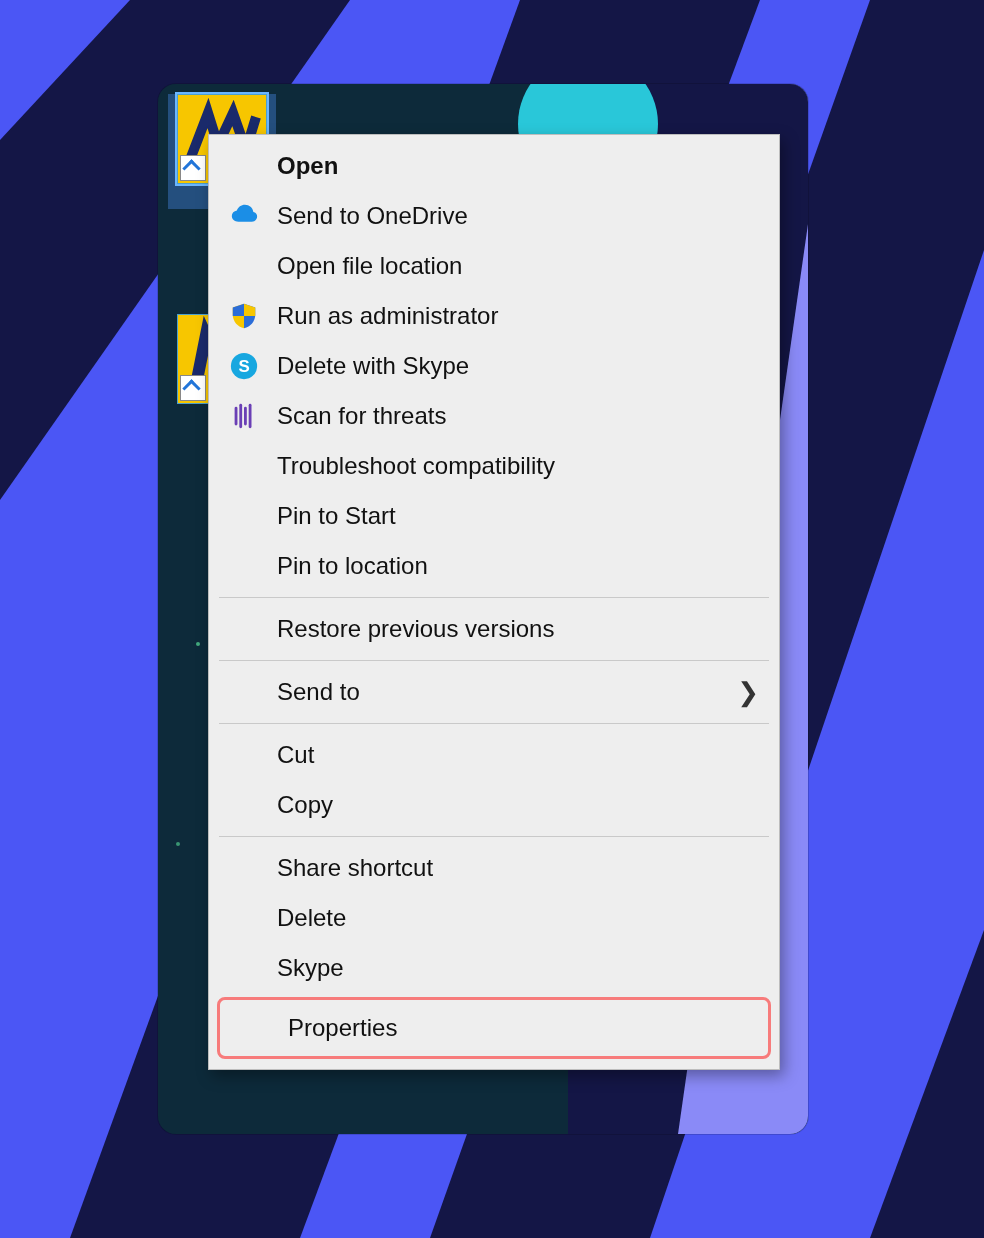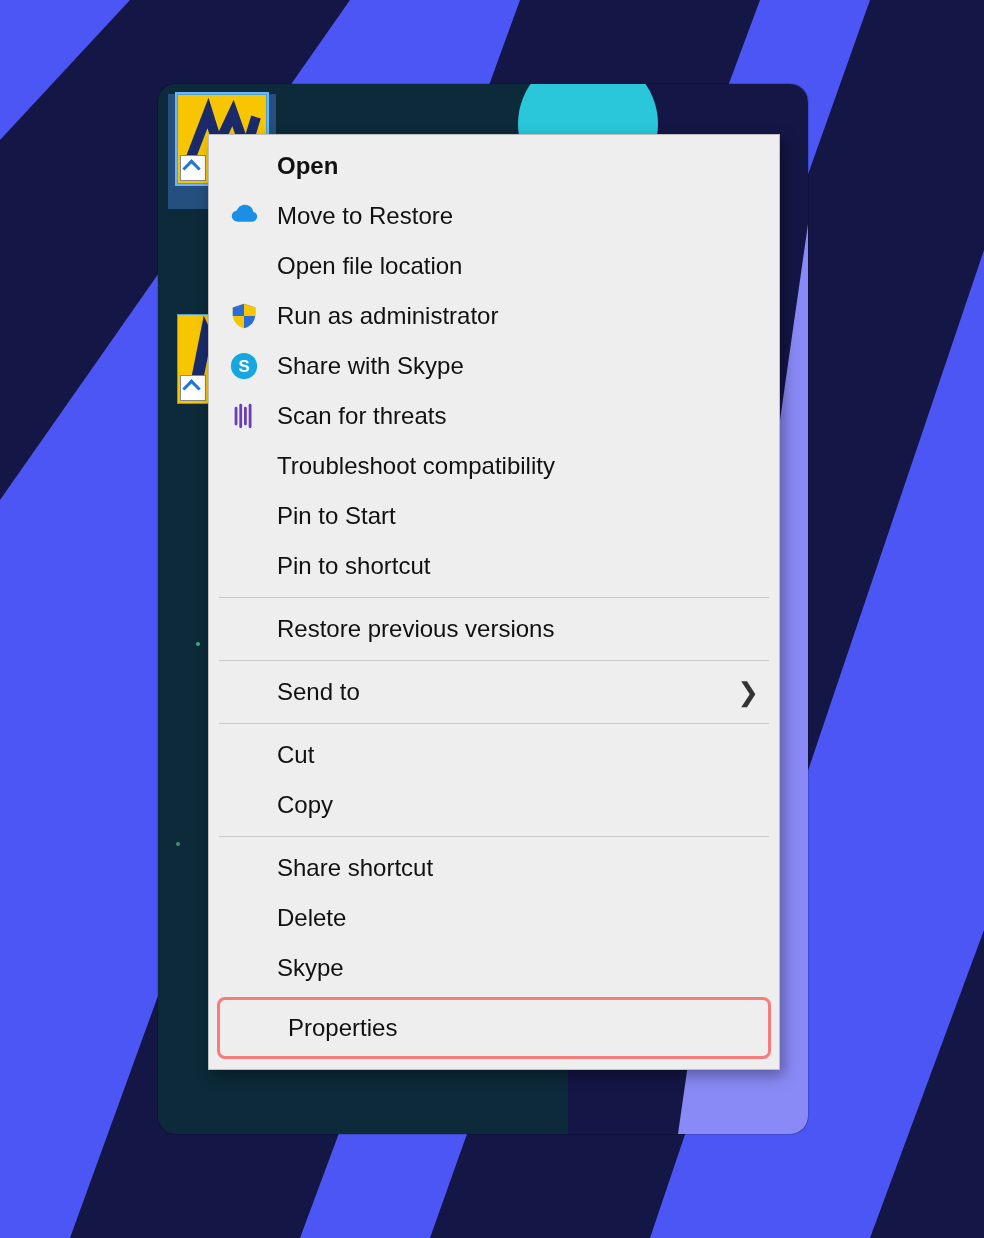--- a/index.html
+++ b/index.html
@@ -98,21 +98,21 @@
       <span class="ic"></span>
       <span class="lbl">Open</span>
     </div>
 
     <div class="mi">
       <span class="ic">
         <svg viewBox="0 0 32 32">
             <path fill="#1b8ee6" d="M10 22c-4 0-7-2.5-7-6 0-3 2.3-5.3 5.4-5.8C9.6 6.4 13 4 17 4c4.7 0 8.3 3.2 9 7.6 2.4.6 4 2.6 4 5 0 3-2.4 5.4-5.6 5.4H10z"></path>
           </svg>
       </span>
-      <span class="lbl">Move to Restore</span>
+      <span class="lbl">Send to OneDrive</span>
     </div>
 
     <div class="mi">
       <span class="ic"></span>
       <span class="lbl">Open file location</span>
     </div>
 
     <div class="mi">
       <span class="ic">
         <svg viewBox="0 0 32 32">
@@ -125,21 +125,21 @@
       <span class="lbl">Run as administrator</span>
     </div>
 
     <div class="mi">
       <span class="ic">
         <svg viewBox="0 0 32 32">
             <circle cx="16" cy="16" r="14" fill="#17a7e0"></circle>
             <text x="16" y="22" text-anchor="middle" font-size="18" font-weight="700" fill="#fff" font-family="Arial">S</text>
           </svg>
       </span>
-      <span class="lbl">Share with Skype</span>
+      <span class="lbl">Delete with Skype</span>
     </div>
 
     <div class="mi">
       <span class="ic">
         <svg viewBox="0 0 32 32">
           <rect x="6" y="6" width="3" height="20" rx="1.5" fill="#6a3fb5"></rect>
           <rect x="11" y="3" width="3" height="26" rx="1.5" fill="#6a3fb5"></rect>
           <rect x="16" y="6" width="3" height="20" rx="1.5" fill="#6a3fb5"></rect>
           <rect x="21" y="3" width="3" height="26" rx="1.5" fill="#6a3fb5"></rect>
         </svg>
@@ -152,21 +152,21 @@
       <span class="lbl">Troubleshoot compatibility</span>
     </div>
 
     <div class="mi">
       <span class="ic"></span>
       <span class="lbl">Pin to Start</span>
     </div>
 
     <div class="mi">
       <span class="ic"></span>
-      <span class="lbl">Pin to shortcut</span>
+      <span class="lbl">Pin to location</span>
     </div>
 
     <div class="sep"></div>
 
     <div class="mi">
       <span class="ic"></span>
       <span class="lbl">Restore previous versions</span>
     </div>
 
     <div class="sep"></div>

